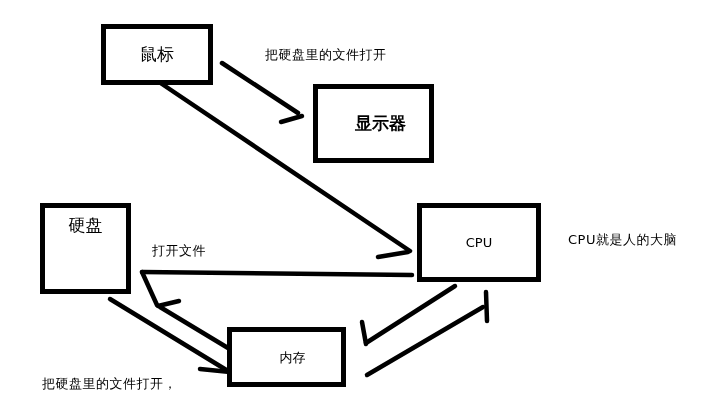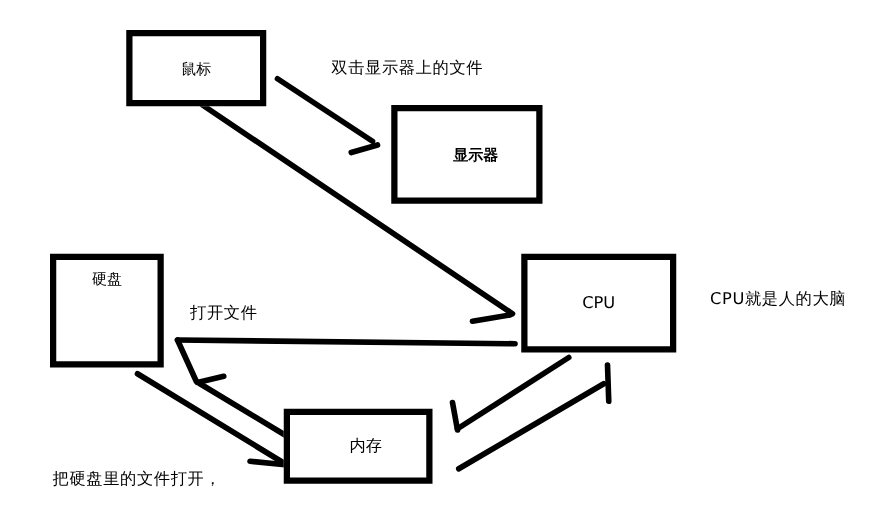--- a/index.html
+++ b/index.html
@@ -28,21 +28,21 @@
     box-sizing: border-box;
     border: 5px solid #000000;
     background: #ffffff;
     display: flex;
     align-items: center;
     justify-content: center;
     font-size: 13px;
     line-height: 1;
     white-space: nowrap;
   }
-  .node.big-label { font-size: 12px; }
+  .node.big-label { font-size: 17px; }
   #node-mouse    { left: 101px; top: 24px;  width: 112px; height: 61px; }
   #node-display  { left: 313px; top: 84px;  width: 121px; height: 79px; padding-left: 14px; font-weight: bold; }
   #node-harddisk { left: 40px;  top: 203px; width: 91px;  height: 91px;
                    align-items: flex-start; padding-top: 9px; }
   #node-cpu      { left: 417px; top: 203px; width: 124px; height: 79px; }
   #node-memory   { left: 227px; top: 327px; width: 119px; height: 60px; padding-left: 12px; }
   .annotation {
     position: absolute;
     font-size: 13px;
     line-height: 20px;
@@ -112,21 +112,21 @@
   </div>
 
   <div class="node" id="node-cpu">
     <span>CPU</span>
   </div>
 
   <div class="node" id="node-memory">
     <span>内存</span>
   </div>
 
-  <div class="annotation" id="ann-double-click">双击显示器上的文件</div>
+  <div class="annotation" id="ann-double-click">把硬盘里的文件打开</div>
 
 
   <div class="annotation" id="ann-open-file">打开文件</div>
 
   <div class="annotation" id="ann-cpu-brain">CPU就是人的大脑</div>
 
   <div class="annotation" id="ann-output">
     <div>把硬盘里的文件打开，</div>
     
   </div>

